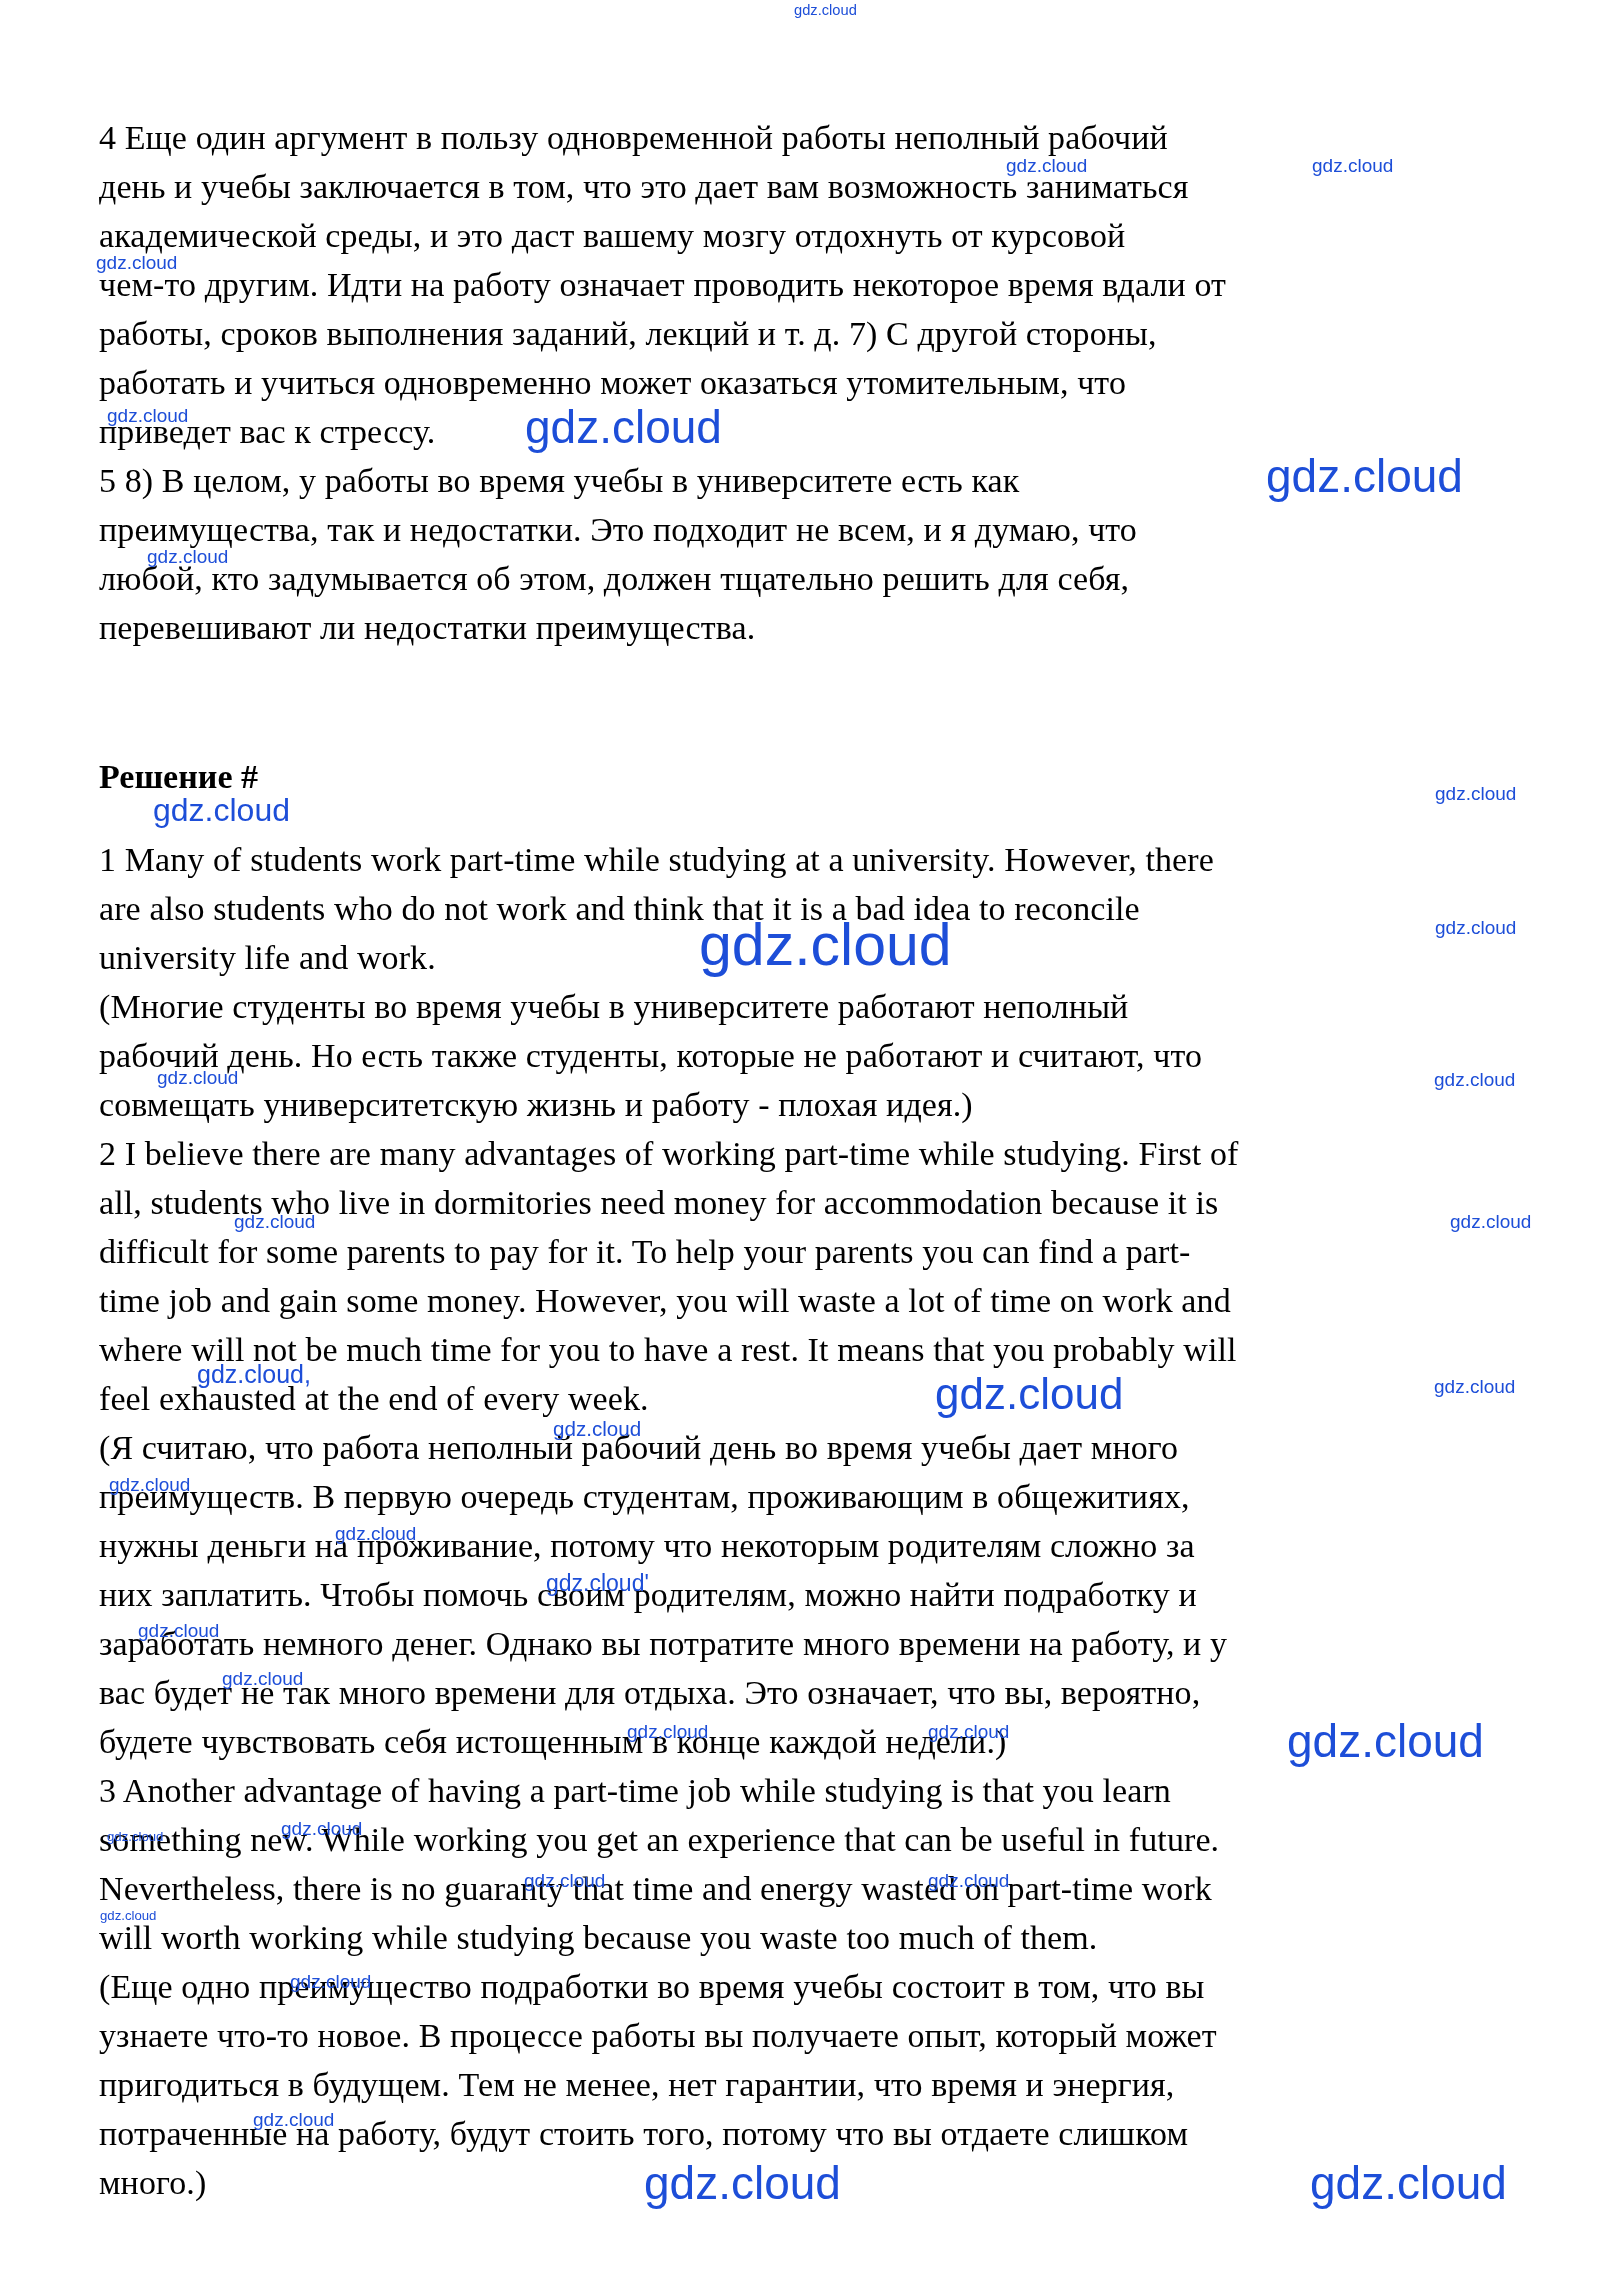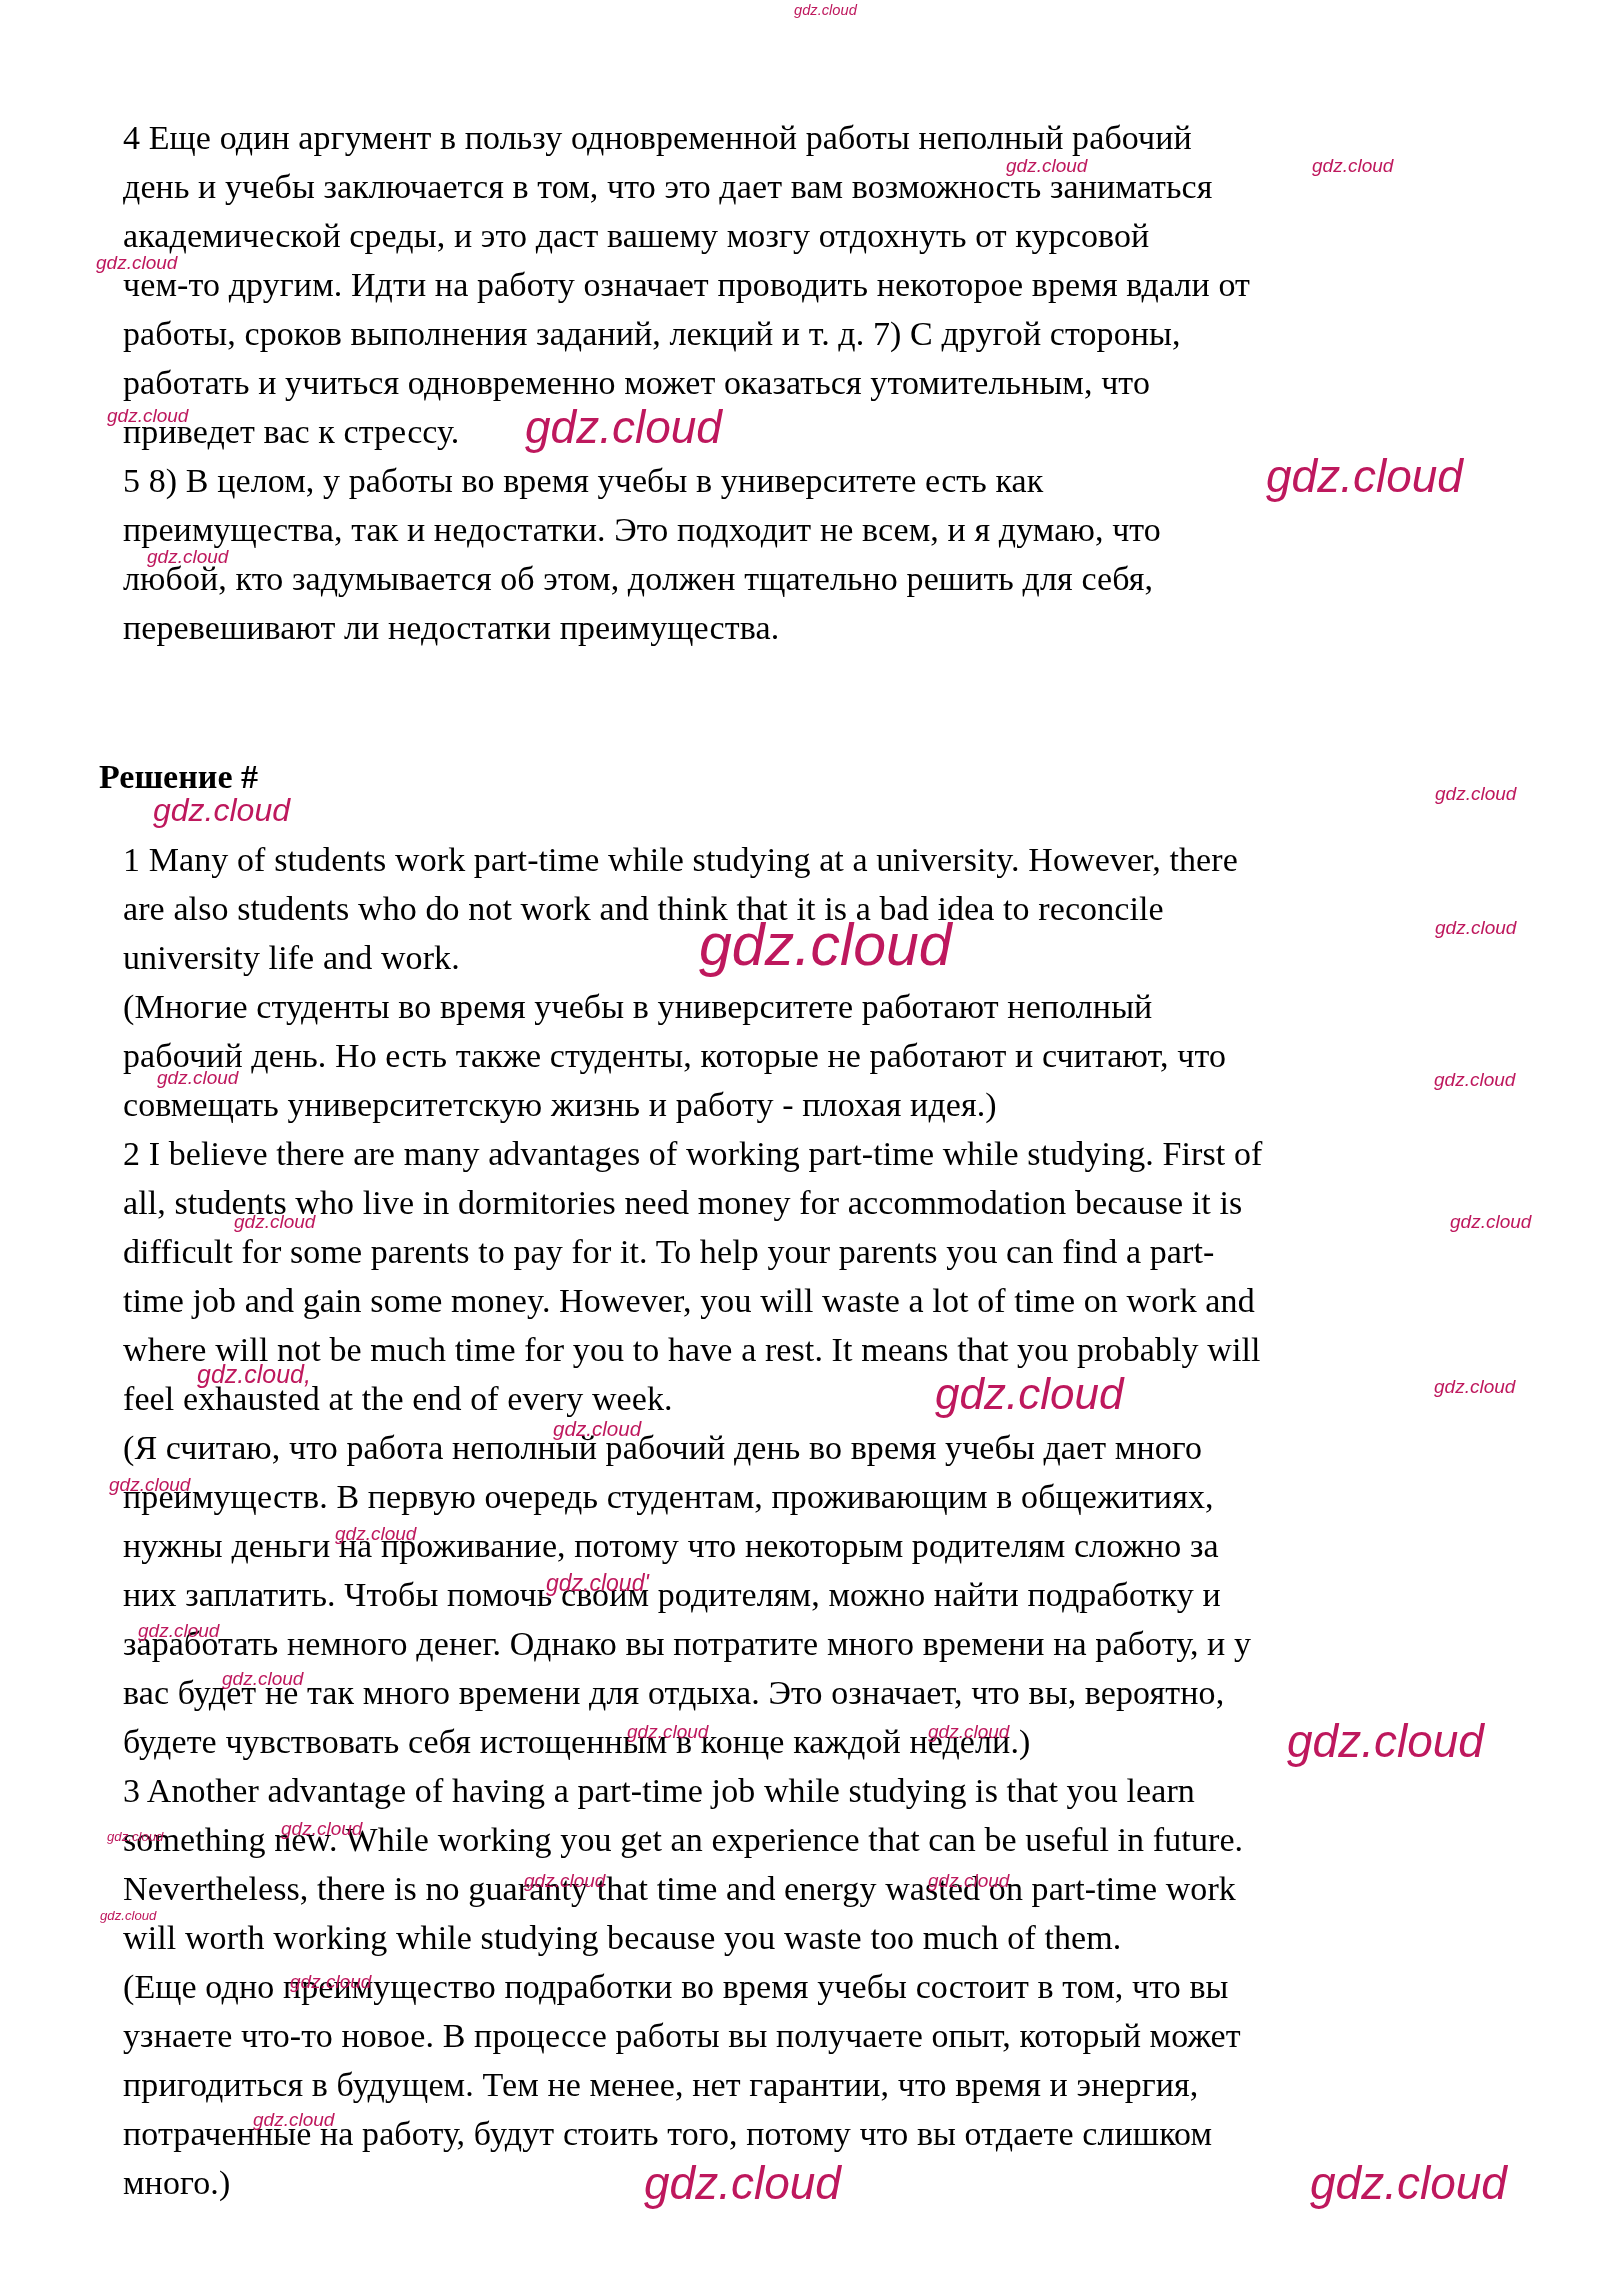--- a/index.html
+++ b/index.html
@@ -25,29 +25,28 @@
   #block-b { top: 835px; }
   .heading {
     position: absolute;
     left: 99px;
     top: 752px;
     font-size: 34px;
     line-height: 49px;
     font-weight: 700;
   }
   .para { margin: 0; padding: 0; }
-  .line { white-space: nowrap; text-align: left; margin-left: 24px; }
+  .line { white-space: nowrap; text-align: left; }
   #wm-layer { position: absolute; inset: 0; pointer-events: none; }
   .wm {
     position: absolute;
     font-family: "Liberation Sans", sans-serif;
-    color: #be185d;
+    color: #1d4ed8;
     line-height: 1;
     white-space: nowrap;
-    font-style: italic;
   }
 </style>
 </head>
 <body>
 
 <div class="page">
 
   <div class="block" id="block-a">
       <div class="para">
         <div class="line">4 Еще один аргумент в пользу одновременной работы неполный рабочий</div>

